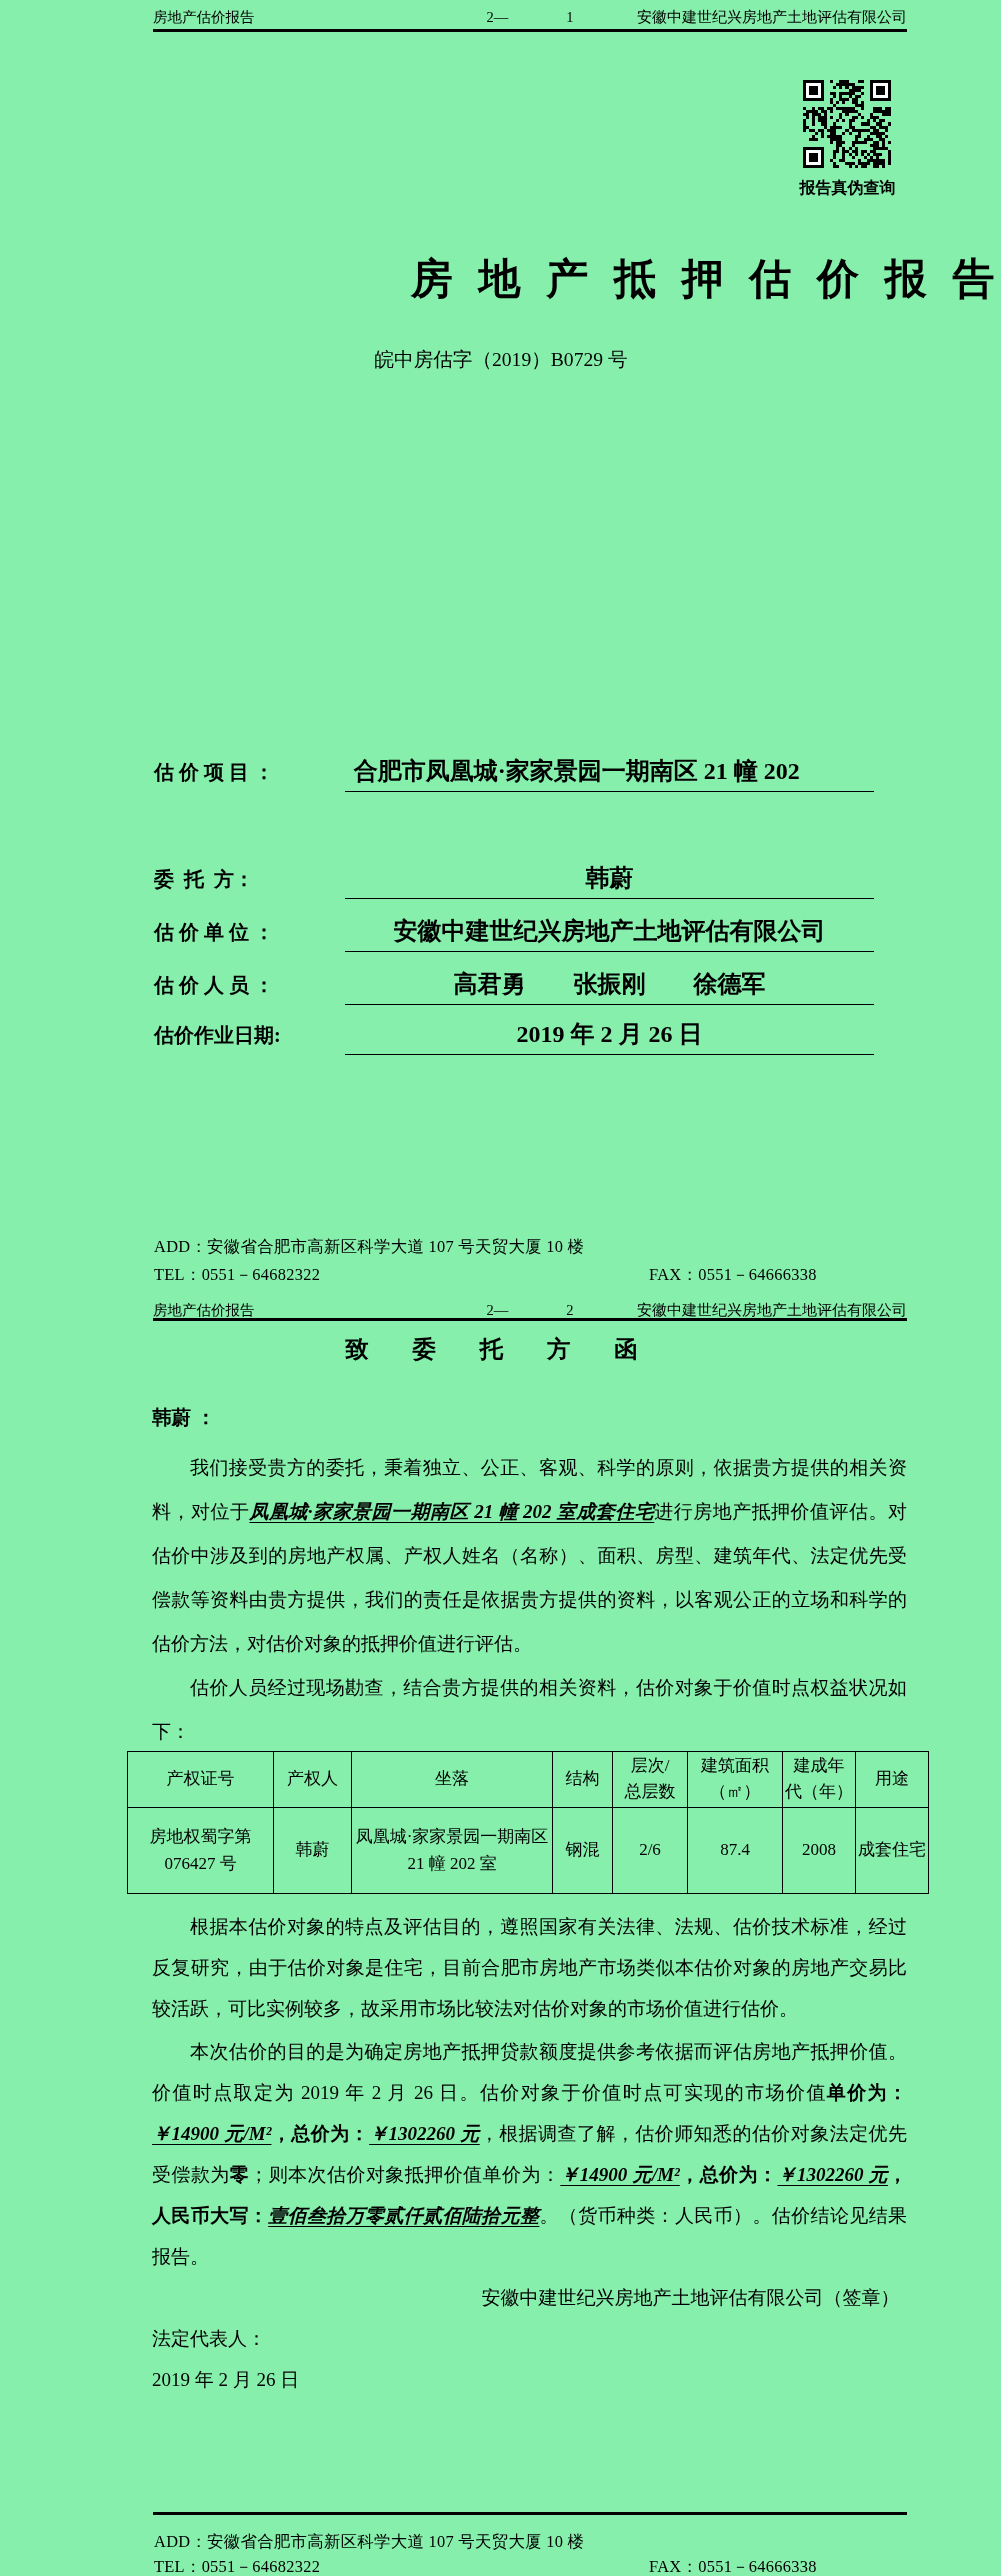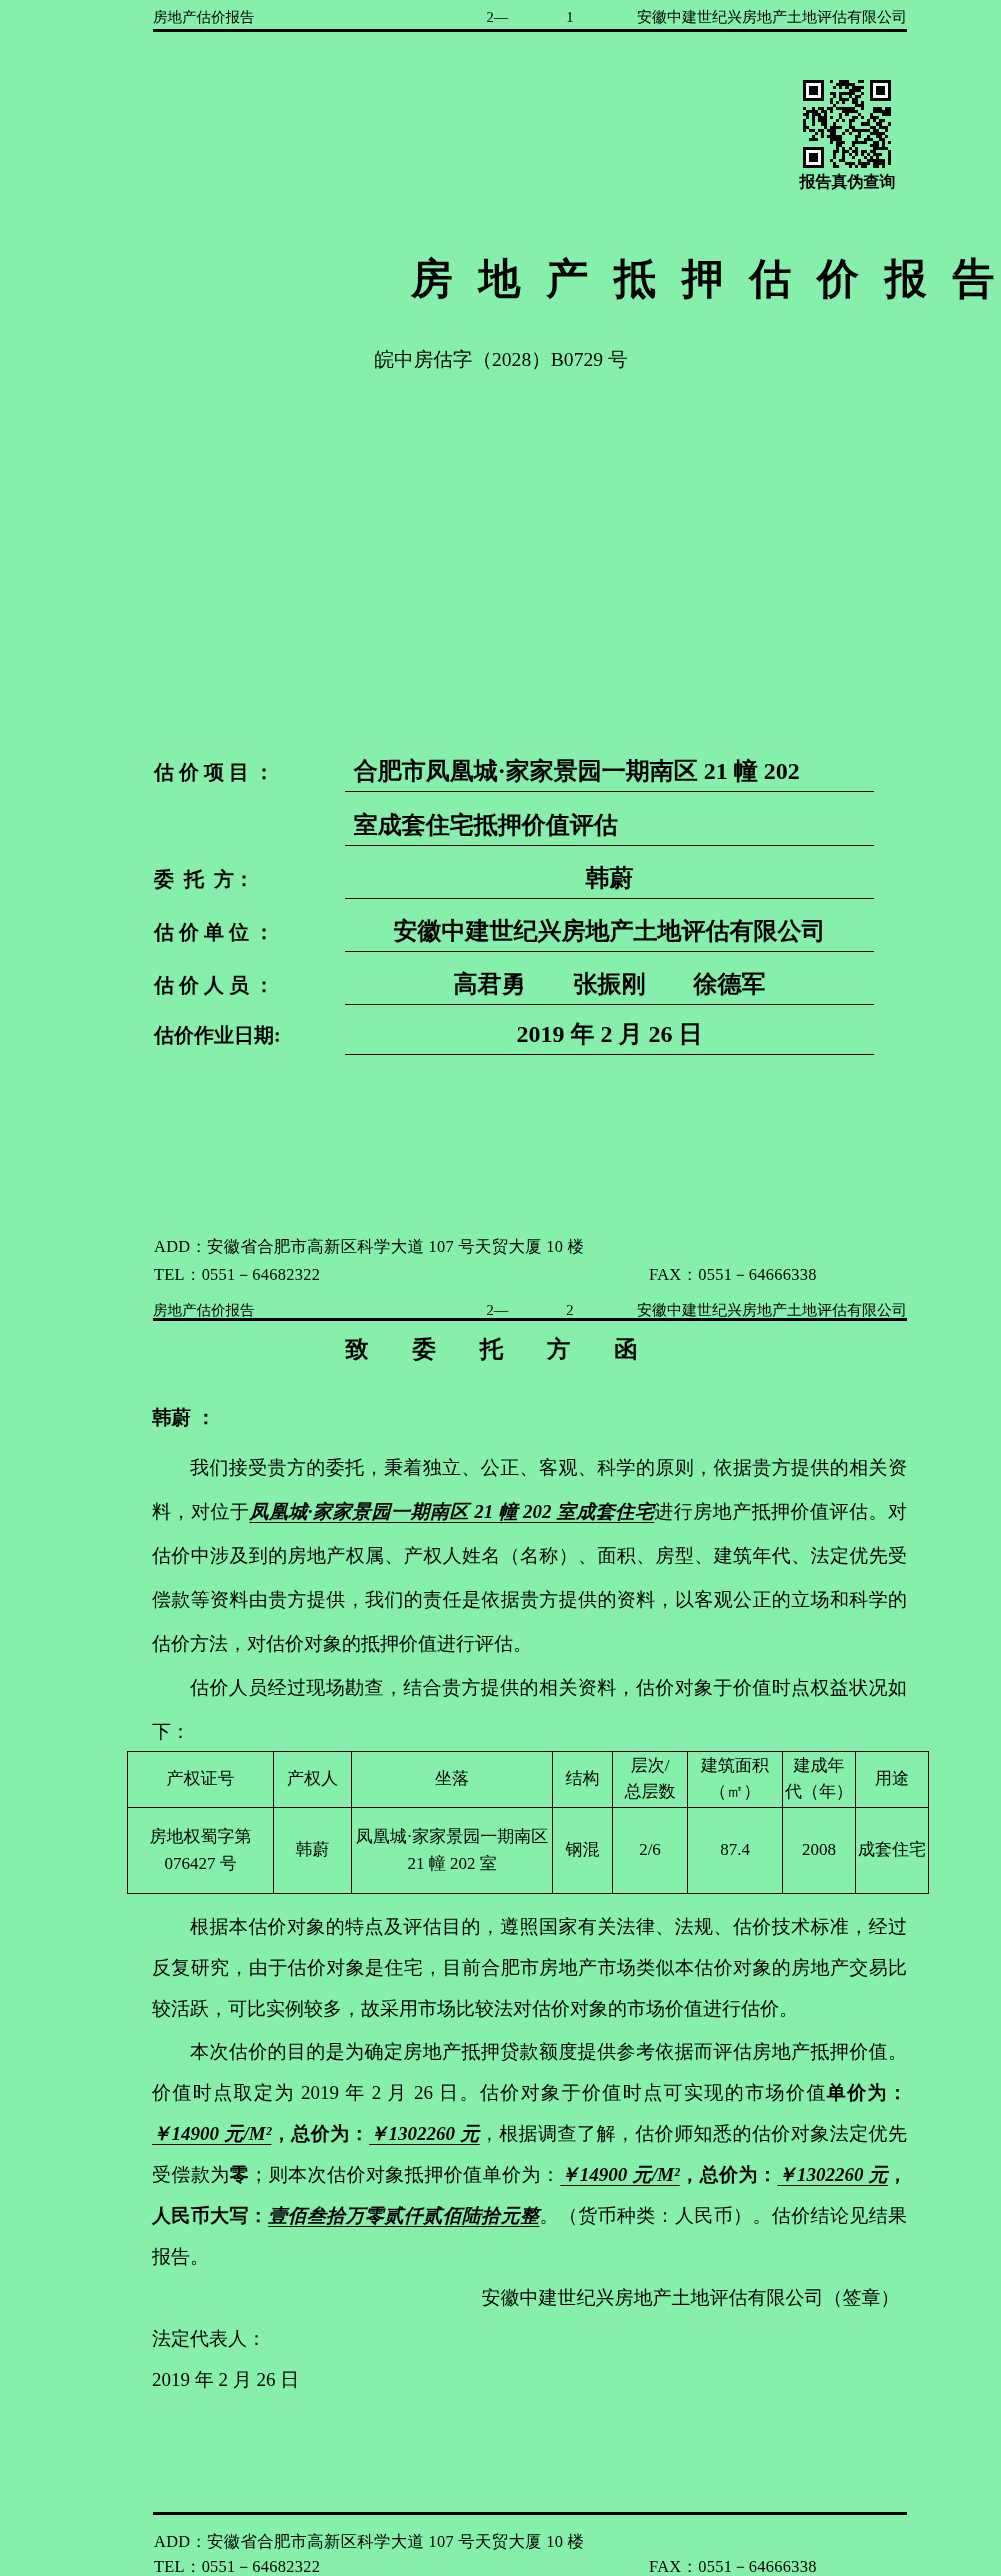--- a/index.html
+++ b/index.html
@@ -17,21 +17,21 @@
   .run-hdr .hl { flex: 1; text-align: left; }
   .run-hdr .hc { display: flex; }
   .run-hdr .hc .pgnum { margin-left: 58px; }
   .run-hdr .hr { flex: 1; text-align: right; font-size: 15px; }
   .rule { left: 153px; width: 754px; height: 2.5px; background: #000; }
   .ftr { left: 154px; font-size: 16.4px; letter-spacing: 0.3px; }
 
   
   .qr { left: 803px; top: 80px; width: 88px; height: 88px; }
   .qr svg { width: 100%; height: 100%; display: block; }
-  .qr-label { left: 797px; top: 172px; width: 101px; text-align: center; font-size: 16px; font-weight: bold; }
+  .qr-label { left: 797px; top: 178px; width: 101px; text-align: center; font-size: 16px; font-weight: bold; }
 
   
   .title { left: 0; top: 251px; width: 100%; text-align: right;
            font-size: 42px; font-weight: bold; letter-spacing: 7.6px; white-space: nowrap; }
   .docno { left: 0; top: 346px; width: 100%; text-align: center; font-size: 19.6px; }
 
   .form-row { left: 154px; width: 720px; display: flex; align-items: flex-end; gap: 10px; }
   .form-label { width: 181px; font-size: 20px; font-weight: bold; padding-bottom: 6.3px; white-space: pre; flex: none; }
   .form-line { flex: 1; border-bottom: 1.9px solid #000; font-size: 24px; font-weight: bold;
                padding: 0 0 3.8px 0; text-align: center; white-space: nowrap; min-height: 35px; }
@@ -384,29 +384,28 @@
         <rect x="19" y="28" width="1" height="1"></rect>
         <rect x="20" y="28" width="1" height="1"></rect>
         <rect x="23" y="28" width="1" height="1"></rect>
         <rect x="24" y="28" width="1" height="1"></rect>
         <rect x="26" y="28" width="1" height="1"></rect>
       </svg>
   </div>
   <div class="abs qr-label">报告真伪查询</div>
 
   <div class="abs title">房 地 产 抵 押 估 价 报 告</div>
-  <div class="abs docno">皖中房估字（2028）B0729 号</div>
+  <div class="abs docno">皖中房估字（2019）B0729 号</div>
 
   <div class="abs form-row" style="top:755px">
     <span class="form-label">估 价 项 目 ：</span>
     <span class="form-line left">合肥市凤凰城·家家景园一期南区 21 幢 202</span>
   </div>
   <div class="abs form-row" style="top:809px">
     <span class="form-label"></span>
-    <span class="form-line left">室成套住宅抵押价值评估</span>
   </div>
   <div class="abs form-row" style="top:862px">
     <span class="form-label">委  托  方：</span>
     <span class="form-line">韩蔚</span>
   </div>
   <div class="abs form-row" style="top:915px">
     <span class="form-label">估 价 单 位 ：</span>
     <span class="form-line">安徽中建世纪兴房地产土地评估有限公司</span>
   </div>
   <div class="abs form-row" style="top:968px">

